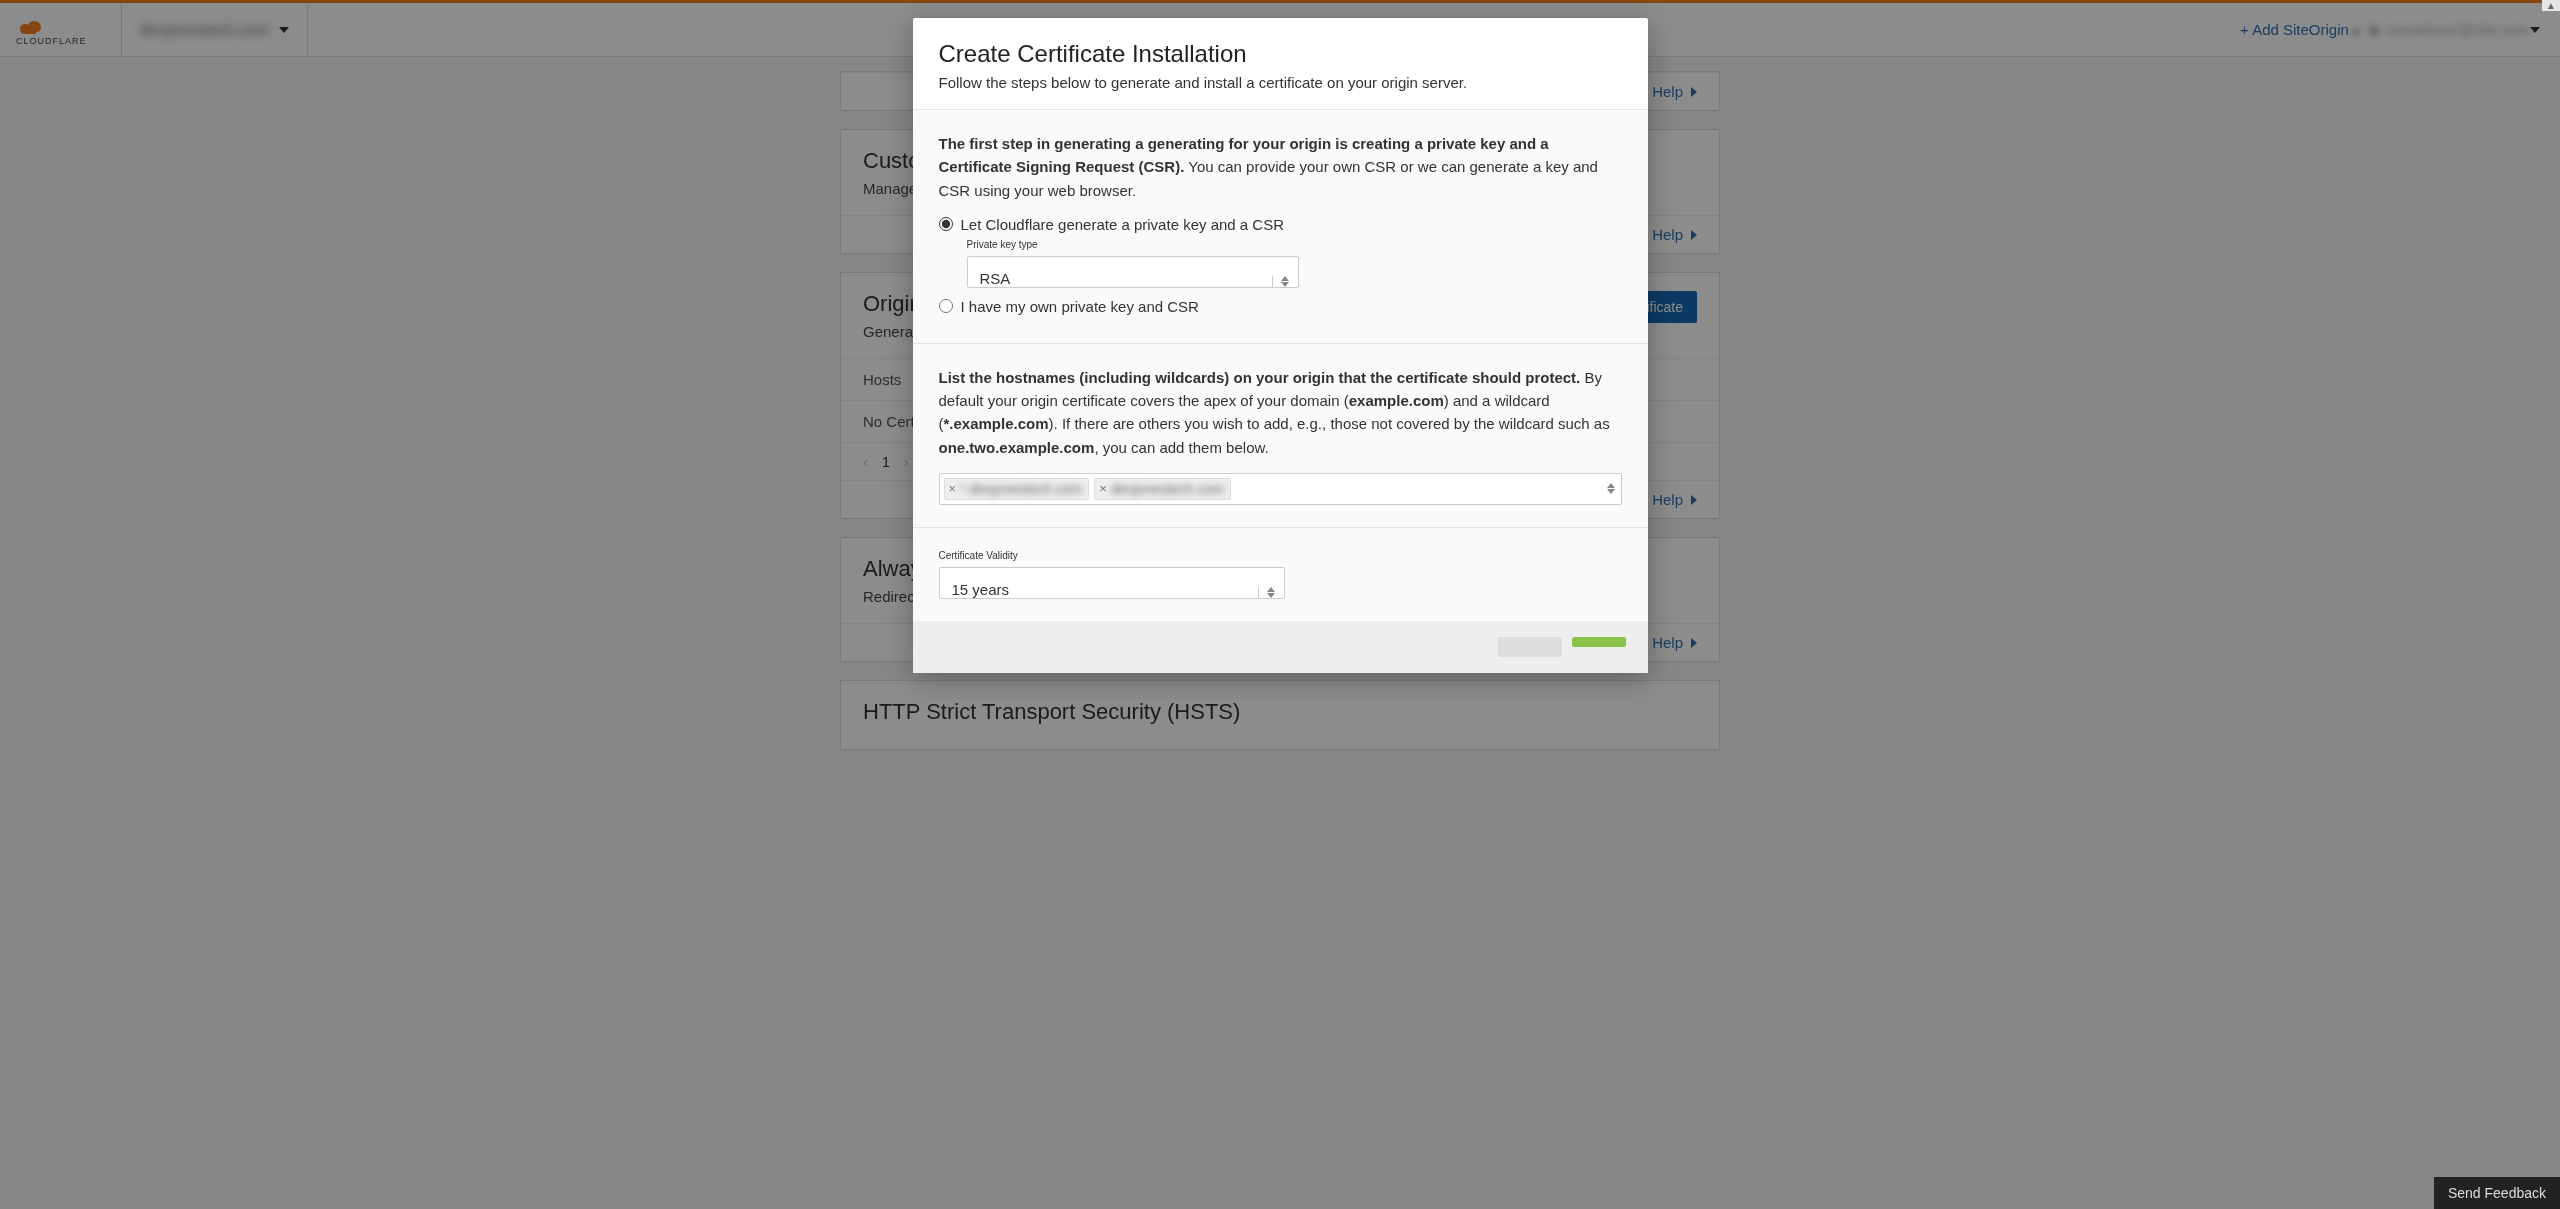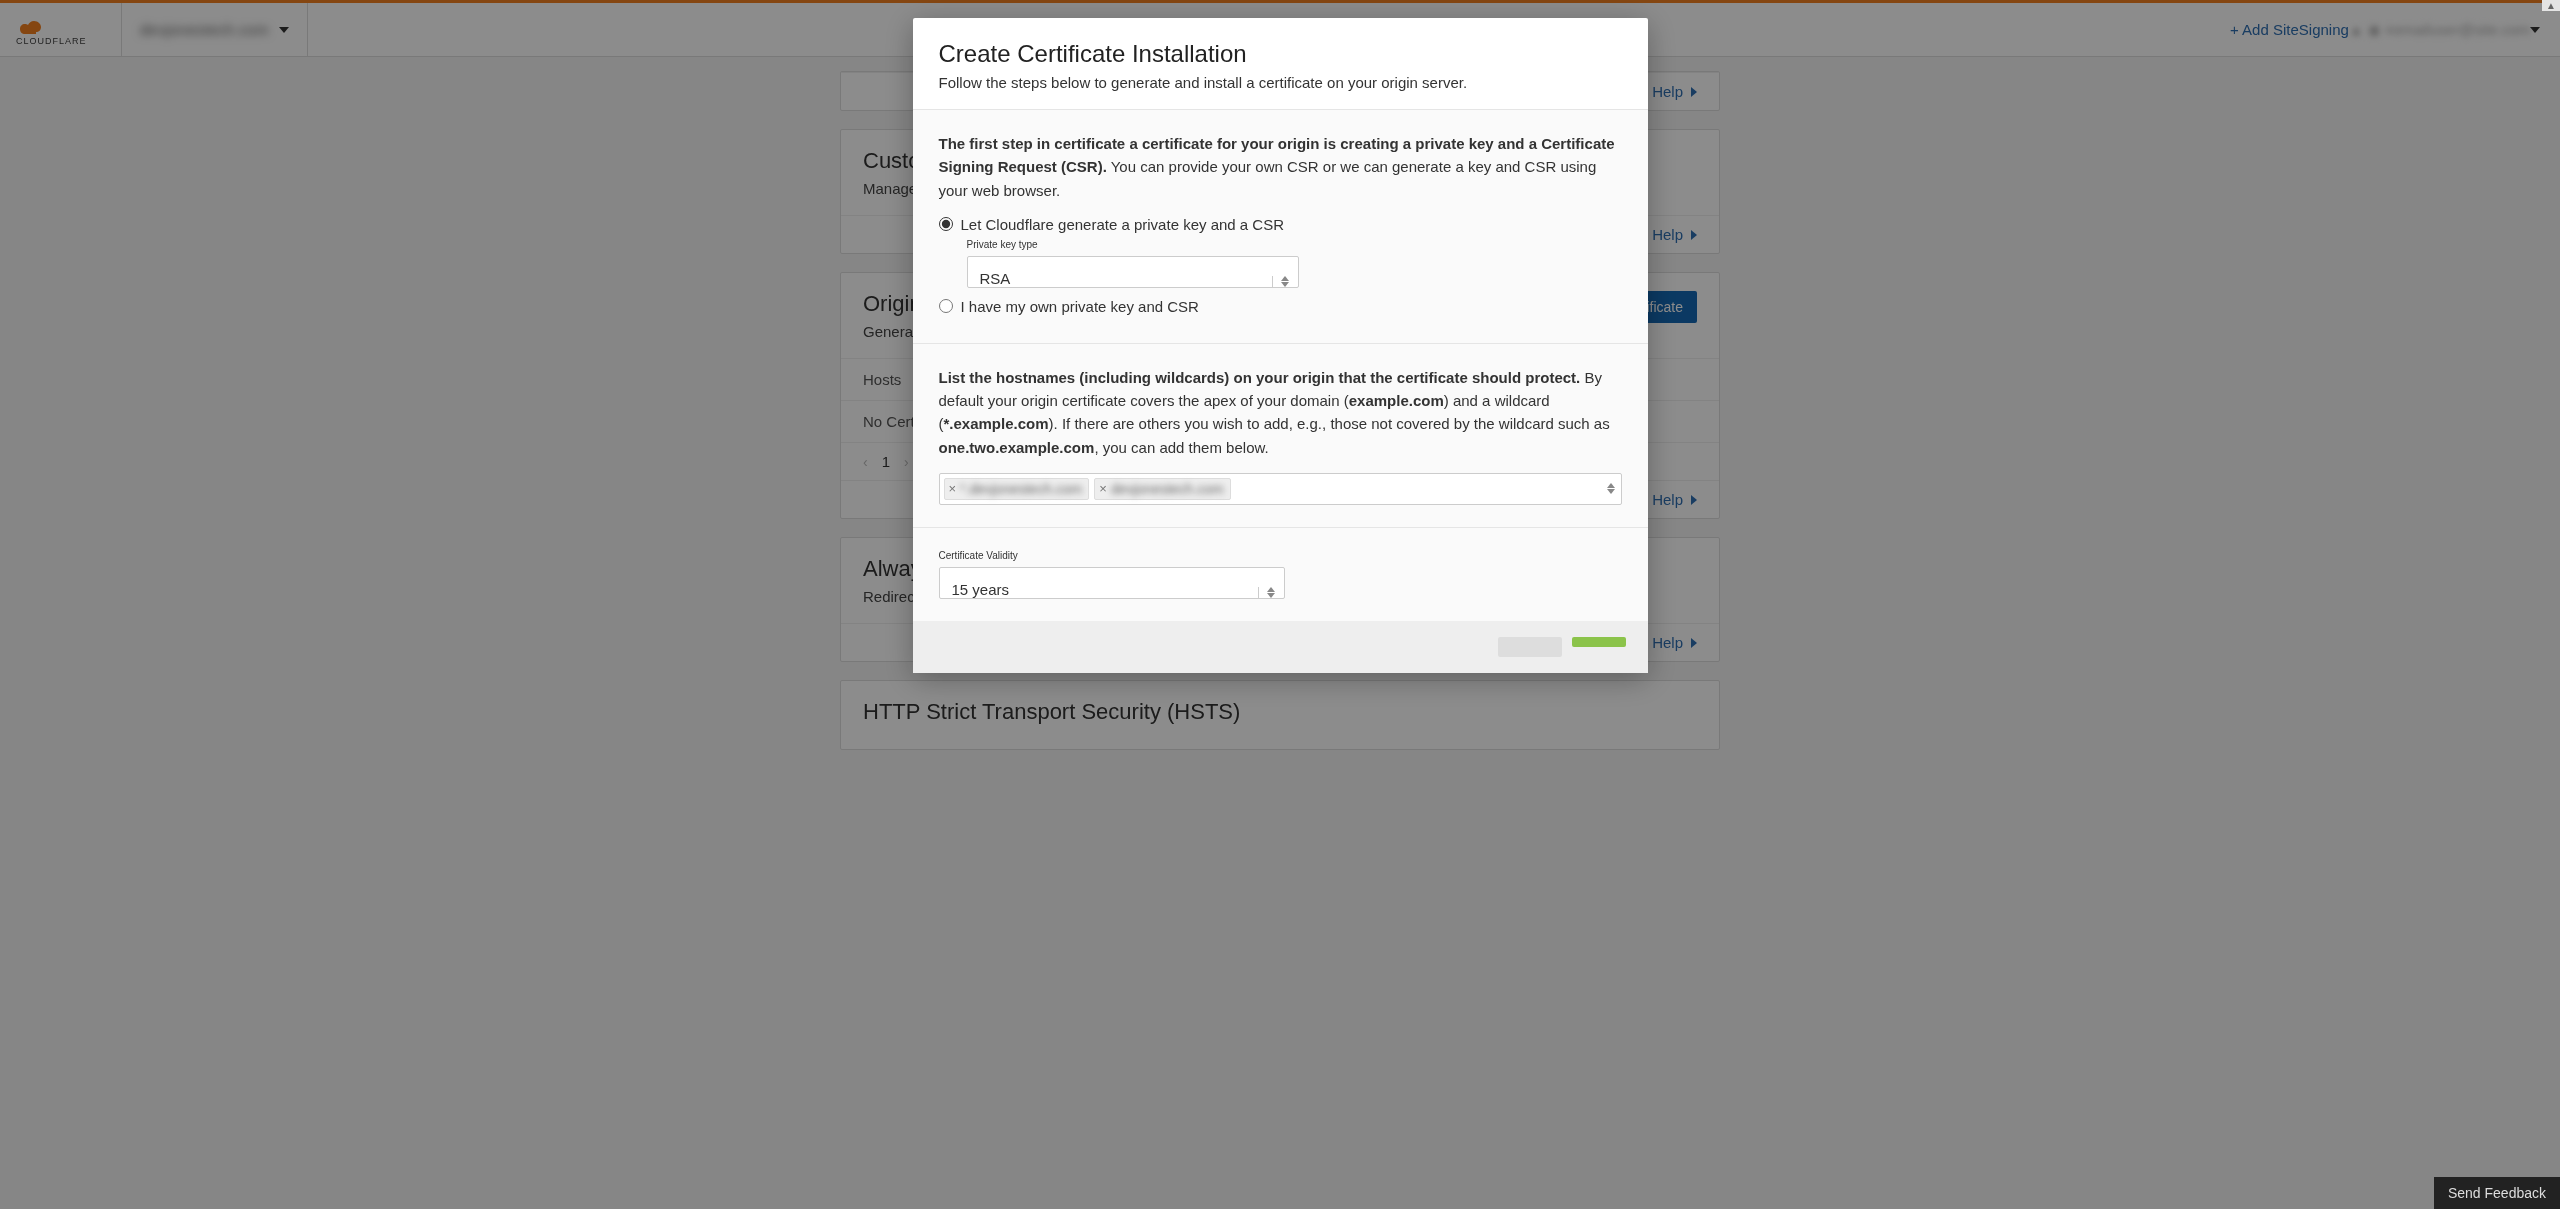--- a/index.html
+++ b/index.html
@@ -67,21 +67,21 @@
       <text x="0" y="30" font-size="9" fill="#404041" letter-spacing="1">CLOUDFLARE</text>
     </svg>
   </div>
   <div class="site-picker">
     <span class="blur-text">devjonestech.com</span>
     <span class="caret-down"></span>
   </div>
   <div class="top-spacer"></div>
   <div class="top-links">
     <span class="top-link">+ Add Site</span>
-    <span class="top-link">Signing</span>
+    <span class="top-link">Origin</span>
     <span class="ghost">▲ ◉ ≡</span>
     <span class="ghost">emailuser@site.com</span>
     <span class="caret-down"></span>
   </div>
 </div>
 
 <div class="page">
   <div class="card">
     <div class="card-foot">
       <span class="help-link">
@@ -155,21 +155,21 @@
 <div class="overlay">
   <div class="modal">
     <div class="modal-head">
       <h1>Create Certificate Installation</h1>
       <p>Follow the steps below to generate and install a certificate on your origin server.</p>
     </div>
     <div class="modal-body">
 
       <div class="section">
         <p>
-          <strong>The first step in certificate a certificate for your origin is creating a private key and a Certificate Signing Request (CSR).</strong><span> You can provide your own CSR or we can generate a key and CSR using your web browser.</span>
+          <strong>The first step in generating a generating for your origin is creating a private key and a Certificate Signing Request (CSR).</strong><span> You can provide your own CSR or we can generate a key and CSR using your web browser.</span>
         </p>
         <label class="radio-row">
           <input type="radio" name="csr" checked="" style="">
           <span>Let Cloudflare generate a private key and a CSR</span>
         </label>
         <div class="sub-block">
           <span class="field-label">Private key type</span>
           <div class="select-box" style="width:332px">
             <span class="value">RSA</span>
             <span class="stepper">

